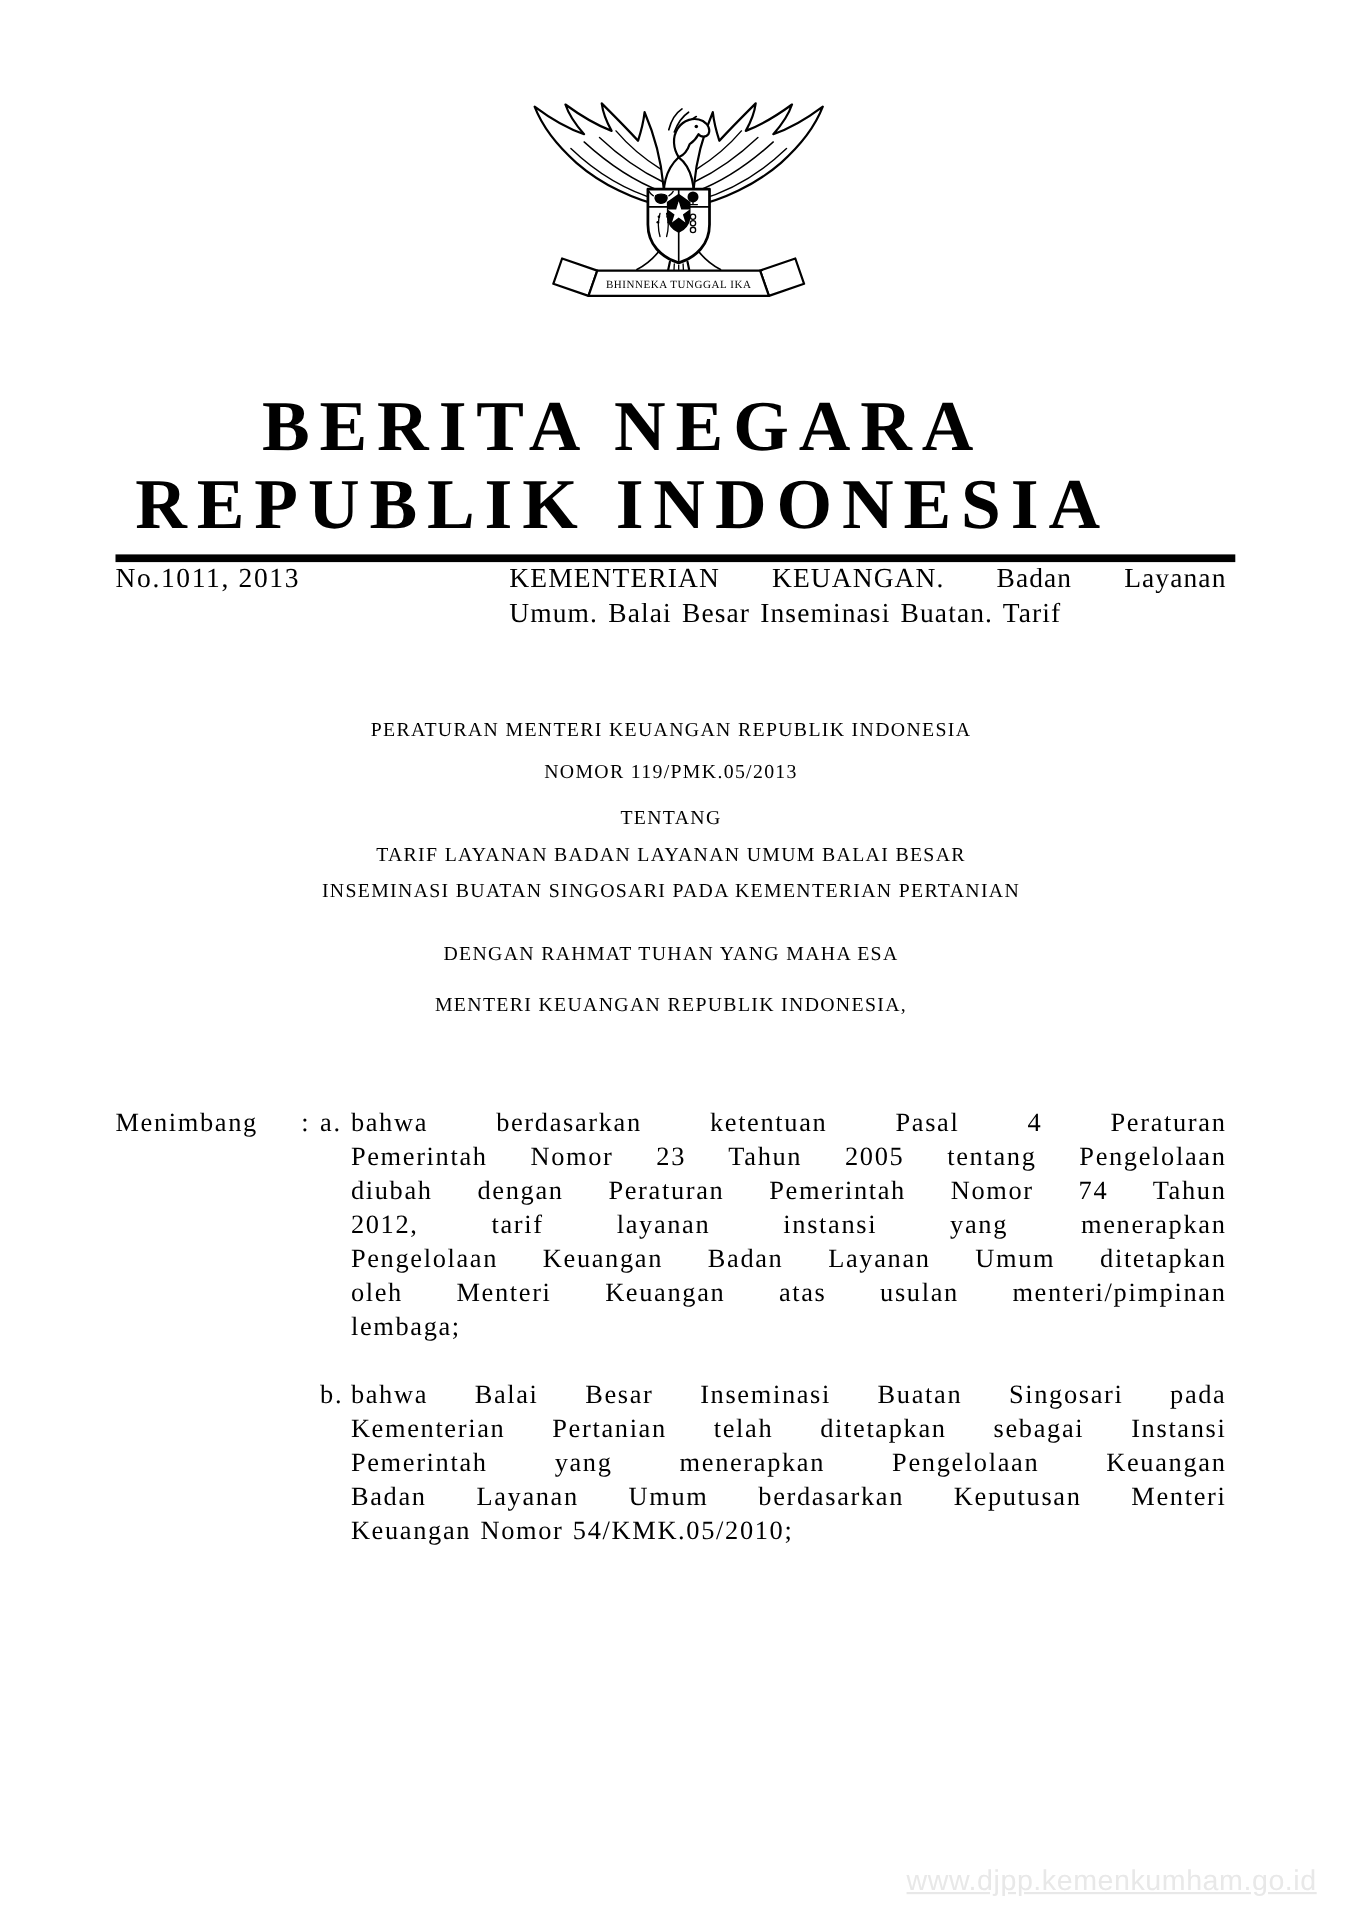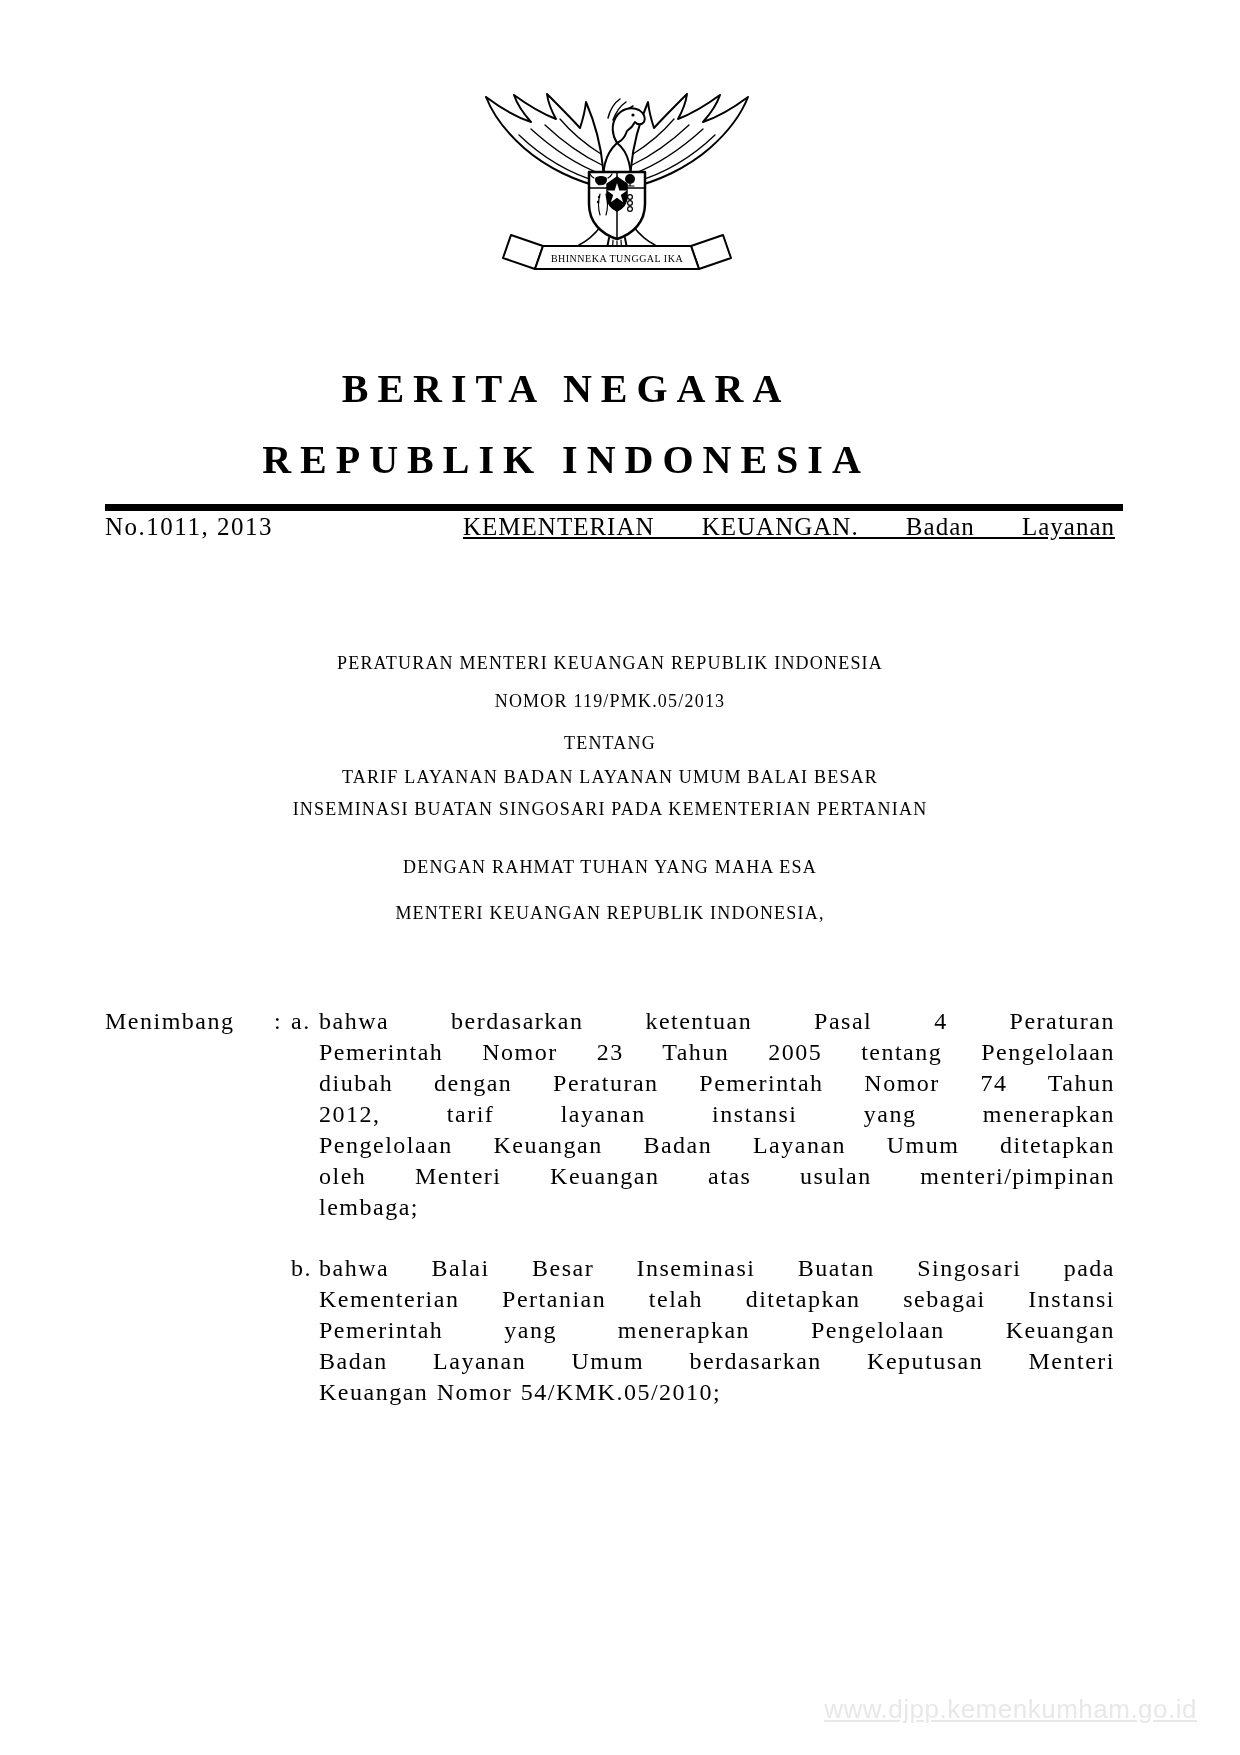--- a/index.html
+++ b/index.html
@@ -7,32 +7,32 @@
     position:relative;
     width:1240px;height:1755px;
     background:#fff;color:#000;
     font-family:"Liberation Serif","DejaVu Serif",serif;
     overflow:hidden;
     padding-left:12px;
   }
   .emblem-wrap{position:absolute;left:467px;top:88px;width:300px;height:200px;}
   .masthead-title{
     position:absolute;left:0;width:1132px;text-align:center;
-    font-weight:bold;font-size:40px;line-height:71px;letter-spacing:9px;
+    font-weight:bold;font-size:65px;line-height:71px;letter-spacing:9px;
     white-space:nowrap;
   }
   .mast1{top:353px;}
   .mast2{top:424px;}
   .rule{position:absolute;left:105px;top:504px;width:1018px;height:7px;background:#000;}
   .header-row{
     position:absolute;left:105px;top:511px;width:1010px;
     display:flex;font-size:25px;line-height:31px;letter-spacing:1px;
   }
   .gazette-number{width:358px;flex:none;letter-spacing:1.5px;}
-  .annotation{width:652px;flex:none;word-spacing:2px;text-decoration:underline;}
+  .annotation{width:652px;flex:none;word-spacing:2px;}
   .jline{text-align:justify;text-align-last:justify;}
   .lline{text-align:left;text-align-last:left;}
   .title-block{
     position:absolute;left:105px;top:648px;width:1010px;
     text-align:center;font-size:18px;line-height:31px;letter-spacing:1.2px;
   }
   .tb-nomor{margin-top:7px;}
   .tb-tentang{margin-top:11px;}
   .tb-subject1{margin-top:3px;}
   .tb-subject2{margin-top:1px;}
@@ -113,20 +113,21 @@
   </div>
 
   <div class="masthead-title mast1">BERITA NEGARA</div>
   <div class="masthead-title mast2">REPUBLIK INDONESIA</div>
   <div class="rule"></div>
 
   <div class="header-row">
     <div class="gazette-number">No.1011, 2013</div>
     <div class="annotation">
       <div class="jline">KEMENTERIAN KEUANGAN. Badan Layanan</div>
+      <div class="lline">Umum. Balai Besar Inseminasi Buatan. Tarif</div>
     </div>
   </div>
 
   <div class="title-block">
     <div>PERATURAN MENTERI KEUANGAN REPUBLIK INDONESIA</div>
     <div class="tb-nomor">NOMOR 119/PMK.05/2013</div>
     <div class="tb-tentang">TENTANG</div>
     <div class="tb-subject1">TARIF LAYANAN BADAN LAYANAN UMUM BALAI BESAR</div>
     <div class="tb-subject2">INSEMINASI BUATAN SINGOSARI PADA KEMENTERIAN PERTANIAN</div>
     <div class="tb-invocation">DENGAN RAHMAT TUHAN YANG MAHA ESA</div>

